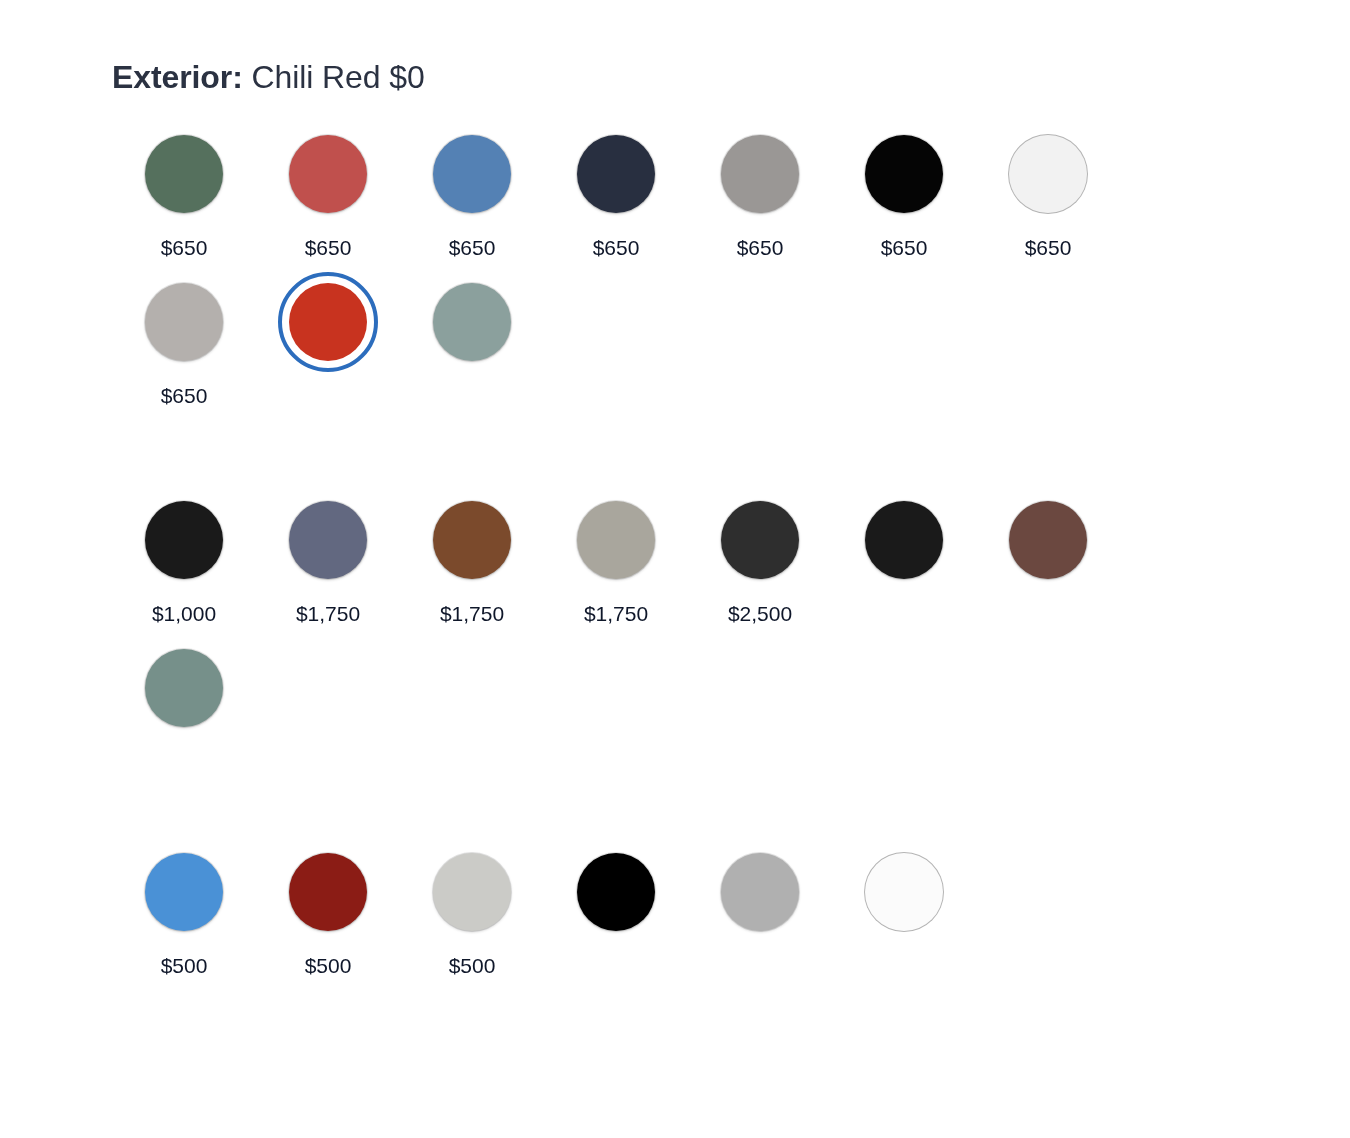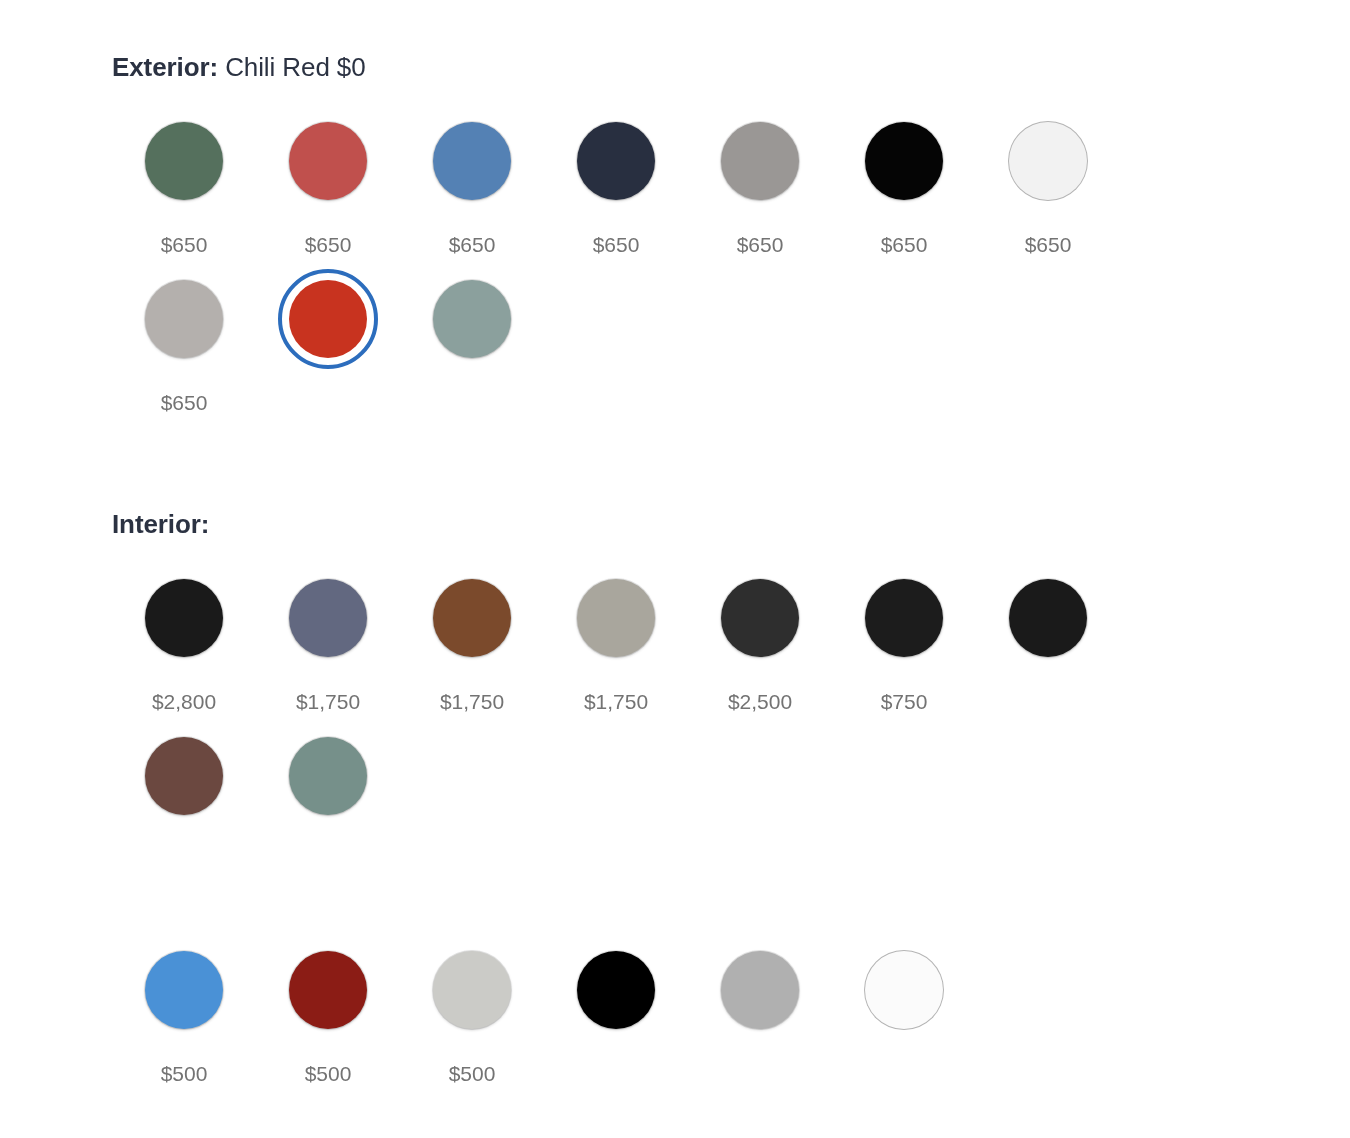--- a/index.html
+++ b/index.html
@@ -16,24 +16,24 @@
   }
 
   .page {
     padding: 40px 0 0 112px;
     box-sizing: border-box;
   }
 
   .section { margin-bottom: 0; }
 
   .section-heading {
-    font-size: 26px;
+    font-size: 32px;
     line-height: 1.2;
     color: #2b3242;
-    margin: 12px 0 28px 0;
+    margin: 18px 0 28px 0;
     font-weight: 400;
     letter-spacing: -0.1px;
   }
   .section-heading .label {
     font-weight: 700;
   }
   .section-heading .value {
     font-weight: 400;
   }
 
@@ -76,22 +76,22 @@
   .swatch-dot.outlined {
     box-shadow: 0 0 0 1px #b4b4b4;
   }
   .swatch-ring.selected .swatch-dot {
     box-shadow: none;
   }
 
   .swatch-price {
     font-size: 21px;
     line-height: 1;
-    color: #737373;
-    margin-top: 23px;
+    color: #0f172a;
+    margin-top: 13px;
     height: 21px;
     white-space: nowrap;
   }
   .swatch-price.empty { visibility: hidden; }
 
   .gap-exterior { height: 70px; }
   .gap-interior { height: 56px; }
 </style>
 </head>
 <body>
@@ -163,30 +163,26 @@
             <div class="swatch-dot" style="background: rgb(139, 160, 157);"></div>
           </div>
           <div class="swatch-price empty"></div>
         </div>
       </div>
   </div>
 
   <div class="gap-exterior"></div>
 
   <div class="section">
-    <h2 class="section-heading">
-      <span class="label">Interior:</span>
-      <span class="value"></span>
-    </h2>
     <div class="swatch-grid" id="grid-interior">
         <div class="swatch-cell">
           <div class="swatch-ring">
             <div class="swatch-dot" style="background: rgb(26, 26, 26);"></div>
           </div>
-          <div class="swatch-price">$2,800</div>
+          <div class="swatch-price">$1,000</div>
         </div>
         <div class="swatch-cell">
           <div class="swatch-ring">
             <div class="swatch-dot" style="background: rgb(98, 104, 128);"></div>
           </div>
           <div class="swatch-price">$1,750</div>
         </div>
         <div class="swatch-cell">
           <div class="swatch-ring">
             <div class="swatch-dot" style="background: rgb(123, 74, 44);"></div>
@@ -197,26 +193,20 @@
           <div class="swatch-ring">
             <div class="swatch-dot" style="background: rgb(169, 166, 157);"></div>
           </div>
           <div class="swatch-price">$1,750</div>
         </div>
         <div class="swatch-cell">
           <div class="swatch-ring">
             <div class="swatch-dot" style="background: rgb(46, 46, 46);"></div>
           </div>
           <div class="swatch-price">$2,500</div>
-        </div>
-        <div class="swatch-cell">
-          <div class="swatch-ring">
-            <div class="swatch-dot" style="background: rgb(28, 28, 28);"></div>
-          </div>
-          <div class="swatch-price">$750</div>
         </div>
         <div class="swatch-cell">
           <div class="swatch-ring">
             <div class="swatch-dot" style="background: rgb(26, 26, 26);"></div>
           </div>
           <div class="swatch-price empty"></div>
         </div>
         <div class="swatch-cell">
           <div class="swatch-ring">
             <div class="swatch-dot" style="background: rgb(107, 72, 64);"></div>

